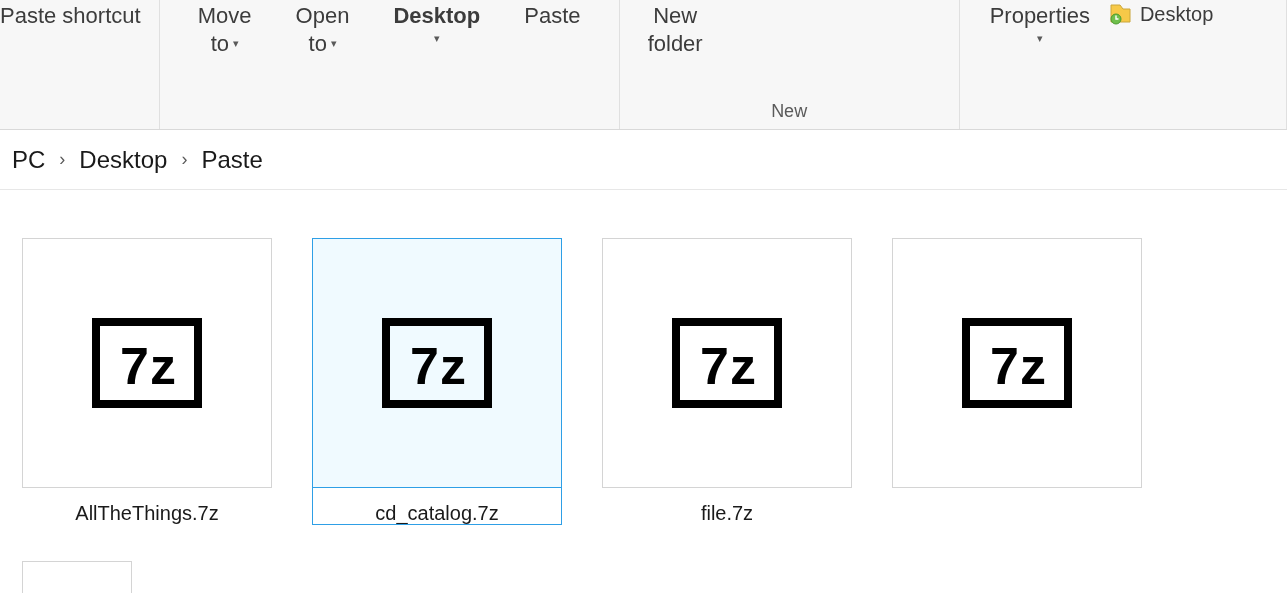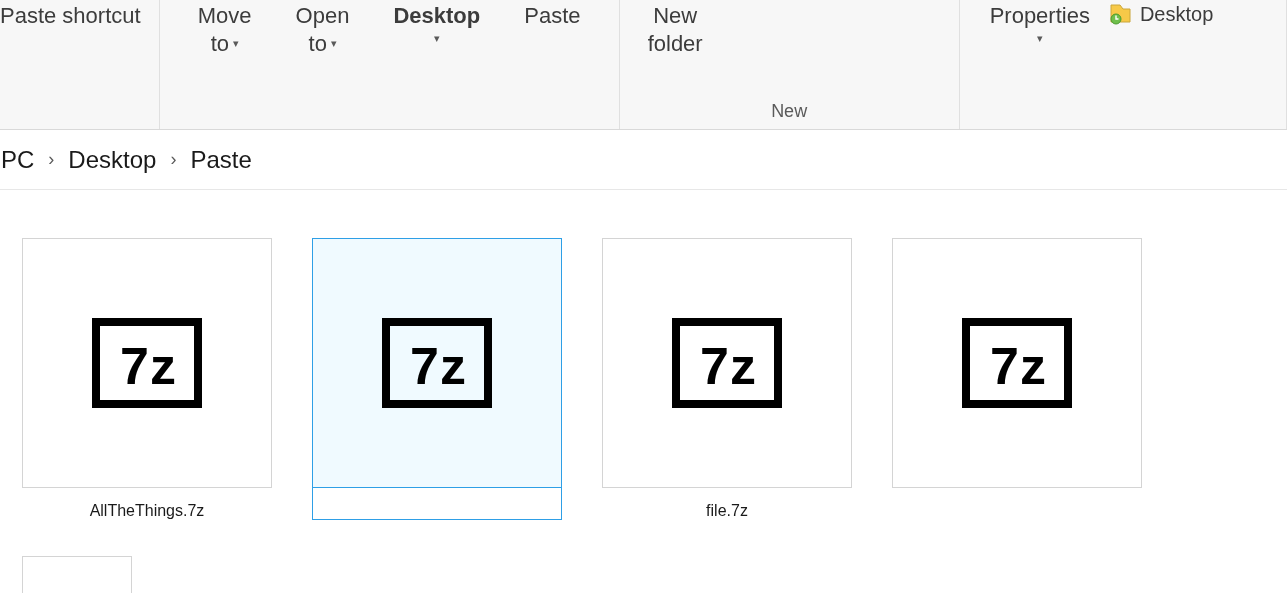--- a/index.html
+++ b/index.html
@@ -78,21 +78,21 @@
     .history-icon {
       width: 24px;
       height: 24px;
       position: relative;
     }
     .history-icon svg { display:block; }
     .breadcrumb {
       display: flex;
       align-items: center;
       height: 60px;
-      padding-left: 1px;
+      padding-left: 12px;
       border-bottom: 1px solid #e7e7e7;
       font-size: 24px;
       color: #1a1a1a;
       gap: 14px;
     }
     .breadcrumb .sep {
       font-size: 18px;
       color: #5a5a5a;
     }
     .content {
@@ -122,21 +122,21 @@
     }
     .file-tile.selected {
       outline: 1px solid #2e9fe6;
       outline-offset: -1px;
     }
     .sevenz {
       width: 110px;
       height: 90px;
     }
     .filename {
-      font-size: 16px;
+      font-size: 20px;
       color: #1a1a1a;
       text-align: center;
       padding-top: 14px;
       white-space: nowrap;
     }
     .partial-right {
       overflow: hidden;
     }
   </style>
 </head>
@@ -233,20 +233,21 @@
   </div>
 
   <div class="file-tile selected">
     <div class="thumb">
       <svg class="sevenz" viewBox="0 0 110 90">
         <rect x="4" y="4" width="102" height="82" fill="none" stroke="#000" stroke-width="8"></rect>
         <text x="28" y="66" font-family="Arial Black,Arial,sans-serif" font-weight="900" font-size="52" fill="#000">7</text>
         <text x="58" y="66" font-family="Arial Black,Arial,sans-serif" font-weight="900" font-size="52" fill="#000">z</text>
       </svg>
     </div>
+    <div class="filename">cd_catalog.7z</div>
   </div>
 
   <div class="file-tile">
     <div class="thumb">
       <svg class="sevenz" viewBox="0 0 110 90">
         <rect x="4" y="4" width="102" height="82" fill="none" stroke="#000" stroke-width="8"></rect>
         <text x="28" y="66" font-family="Arial Black,Arial,sans-serif" font-weight="900" font-size="52" fill="#000">7</text>
         <text x="58" y="66" font-family="Arial Black,Arial,sans-serif" font-weight="900" font-size="52" fill="#000">z</text>
       </svg>
     </div>

